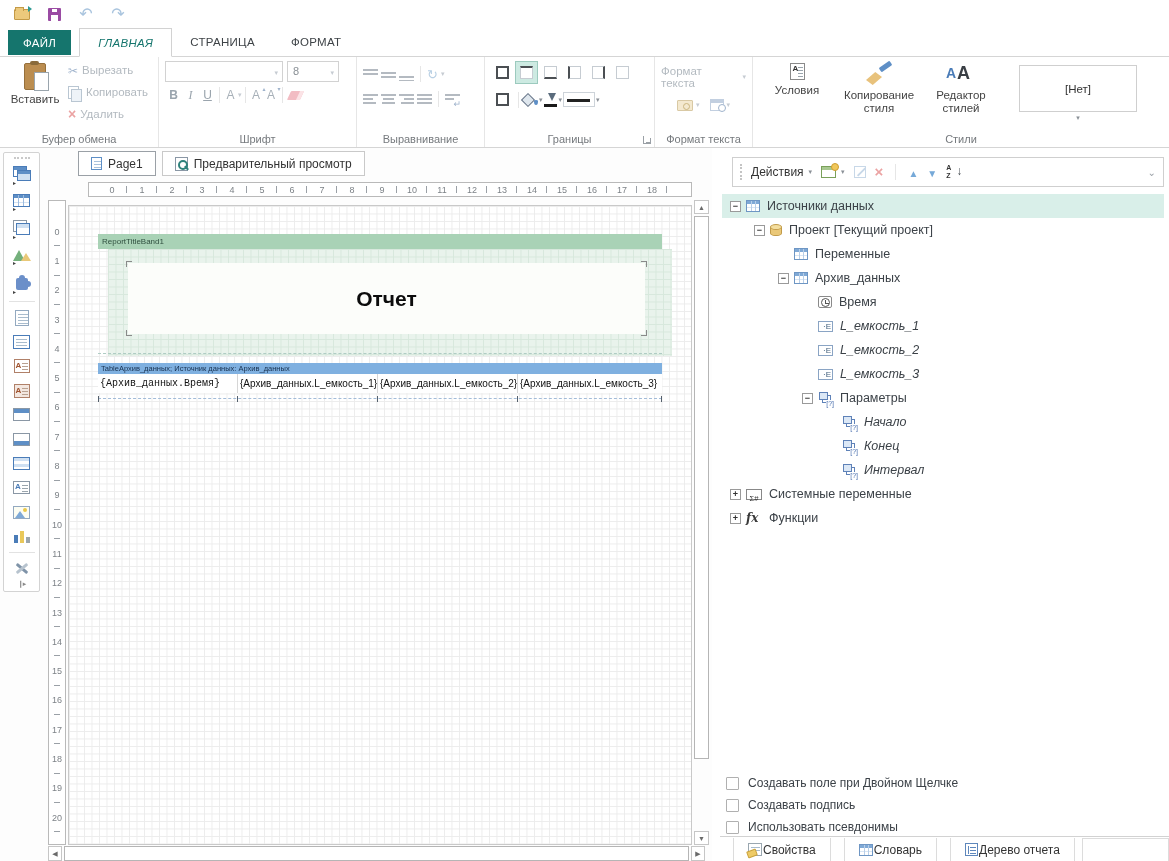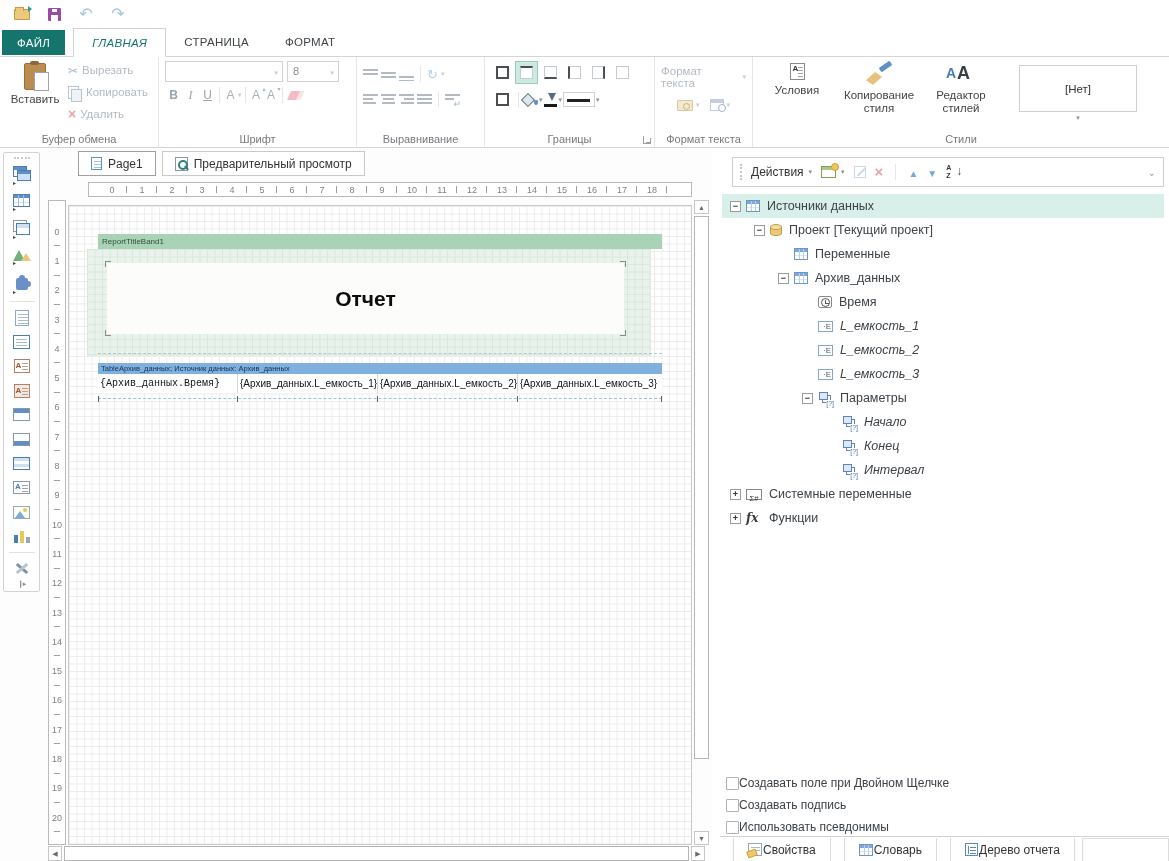--- a/index.html
+++ b/index.html
@@ -15,21 +15,21 @@
   .i-open-icon { width:16px; height:11px; background:#ecc97c; border:1px solid #c49a47; border-radius:1px; }
   .i-open-icon::before { content:""; position:absolute; top:-3px; left:0; width:7px; height:3px; background:#ecc97c; border:1px solid #c49a47; border-bottom:none; }
   .i-open-icon::after { content:""; position:absolute; right:-3px; top:-4px; width:0; height:0; border-left:4px solid #2e9a93; border-top:3px solid transparent; border-bottom:3px solid transparent; }
   .i-save-icon { width:13px; height:13px; background:#9a4ba3; border-radius:1px; }
   .i-save-icon::before { content:""; position:absolute; left:3px; bottom:0; width:7px; height:6px; background:#fff; }
   .i-save-icon::after { content:""; position:absolute; left:4px; top:1px; width:5px; height:3px; background:#fff; }
   .i-undo-icon::after { content:"↶"; font-size:16px; color:#a9c4de; line-height:16px; }
   .i-redo-icon::after { content:"↷"; font-size:16px; color:#a9c4de; line-height:16px; }
 
   
-  #rtabs { position:absolute; top:28px; left:0; right:0; height:29px; display:flex; align-items:stretch; border-bottom:1px solid #d5d5d5; background:#fff; padding-left:2px; }
+  #rtabs { position:absolute; top:28px; left:0; right:0; height:29px; display:flex; align-items:stretch; border-bottom:1px solid #d5d5d5; background:#fff; padding-left:8px; }
   .rtab { display:flex; align-items:center; padding:0 18px; font-size:11.5px; letter-spacing:.3px; color:#3e4347; cursor:default; }
   .rtab-file { background:#15756d; color:#fff; margin:2px 8px 1px 0; padding:0 15px; }
   .rtab-active { border:1px solid #d2d2d2; border-bottom:1px solid #fff; margin-bottom:-1px; color:#15756d; background:#fff;font-style:italic; }
 
   
   #ribbon { position:absolute; top:57px; left:0; right:0; height:91px; background:#fff; border-bottom:1px solid #d5d5d5; display:flex; align-items:stretch; }
   .rg { position:relative; padding:4px 6px 16px; display:flex; }
   .rg + .rg { border-left:1px solid #e6e6e6; }
   .rg-label { position:absolute; bottom:2px; left:0; right:0; text-align:center; font-size:11px; color:#75797d; }
   .dd { font-size:7px; color:#8a9096; } .ddg { font-size:7px; color:#c6ccd2; }
@@ -192,21 +192,21 @@
   #vruler { position:absolute; left:48px; top:52px; width:18px; height:645px; border:1px solid #b9b9b9; background:#fff; padding-top:16px; overflow:hidden; }
   .vr-b { height:29.3px; position:relative; font-size:9px; color:#7d8287; display:flex; align-items:center; justify-content:center; }
   .vr-b::after { content:""; position:absolute; bottom:0; left:5px; right:5px; border-top:1px solid #9aa0a6; }
 
   
   #page { position:absolute; left:68px; top:57px; width:624px; height:640px; background:
       linear-gradient(to right,#ececec 1px,transparent 1px),
       linear-gradient(to bottom,#ececec 1px,transparent 1px), #fff;
       background-size:7.5px 7.5px; border:1px solid #c9c9c9; overflow:hidden; }
   .band-head-green { position:absolute; left:29px; top:28px; width:564px; height:15px; background:#a9d2b6; font-size:8px; color:#2f4f3f; padding:3px 0 0 4px; }
-  .band-green-body { position:absolute; left:18px; top:43px; width:564px; height:107px; background:
+  .band-green-body { position:absolute; left:39px; top:43px; width:564px; height:107px; background:
       linear-gradient(to right,#d7e8dc 1px,transparent 1px),
       linear-gradient(to bottom,#d7e8dc 1px,transparent 1px), #e9f3ec; background-size:7.5px 7.5px; }
   .title-box { position:absolute; left:20px; top:14px; width:517px; height:71px; background:#fcfdfa; display:flex; align-items:center; justify-content:center; font-size:21px; font-weight:bold; color:#0c0c0c; }
   .cm { position:absolute; width:6px; height:6px; }
   .cm-tl { left:-2px; top:-2px; border-left:1px solid #8a8a8a; border-top:1px solid #8a8a8a; }
   .cm-tr { right:-2px; top:-2px; border-right:1px solid #8a8a8a; border-top:1px solid #8a8a8a; }
   .cm-bl { left:-2px; bottom:-2px; border-left:1px solid #8a8a8a; border-bottom:1px solid #8a8a8a; }
   .cm-br { right:-2px; bottom:-2px; border-right:1px solid #8a8a8a; border-bottom:1px solid #8a8a8a; }
   .dash1 { position:absolute; left:29px; top:147px; width:564px; border-top:1px dashed #afccc4; }
   .band-head-blue { position:absolute; left:29px; top:157px; width:564px; height:11px; background:#7fb0e0; font-size:7.5px; color:#17304f; padding:1px 0 0 3px; white-space:nowrap; overflow:hidden; }
@@ -263,21 +263,21 @@
   .i-column-icon::after { content:"·E"; position:absolute; right:1px; top:0px; font-size:8px; line-height:9px; color:#44617e; }
   .i-parameters-icon, .i-parameter-icon { width:15px; height:13px; }
   .i-parameters-icon::before, .i-parameter-icon::before { content:""; position:absolute; left:1px; top:0; width:7px; height:6px; border:1px solid #5f82b8; background:#dce8f6; box-shadow:3px 3px 0 -1px #fff,3px 3px 0 0 #5f82b8; }
   .i-parameters-icon::after, .i-parameter-icon::after { content:"[?]"; position:absolute; right:-1px; bottom:-2px; font-size:7px; color:#4a6fae; background:#fff; }
   .i-sysvars-icon { width:16px; height:11px; border:1px solid #888; background:#fff; text-align:center; }
   .i-sysvars-icon::after { content:"Σ#"; font-size:7.5px; line-height:9px; color:#333; }
   .i-fx-icon { width:16px; height:14px; }
   .i-fx-icon::after { content:"fx"; font-family:"DejaVu Serif", serif; font-style:italic; font-weight:bold; font-size:12px; line-height:13px; color:#3a3a3a; }
 
   #cbarea { position:absolute; left:14px; top:624px; }
-  .cbrow { display:flex; align-items:center; height:22px; font-size:12px; color:#3b4147; }
+  .cbrow { display:flex; align-items:center; gap:9px; height:22px; font-size:12px; color:#3b4147; }
   .cb { width:13px; height:13px; border:1px solid #b0b0b0; background:#fff; border-radius:1px; flex:none; }
 
   #btabs { position:absolute; left:8px; right:0; bottom:0; height:25px; border-top:1px solid #d2d2d2; display:flex; align-items:stretch; background:#fff; padding-top:1px; }
   .btab { display:flex; align-items:center; gap:1px; padding:0 14px; font-size:12px; color:#333; border-left:1px solid #dcdcdc; border-right:1px solid #dcdcdc; margin-left:13px; background:#fff; }
   .btab-ghost { flex:1; border:1px solid #dcdcdc; border-bottom:none; margin-left:7px; }
   .i-properties-icon { width:14px; height:13px; border:1px solid #9aa7b0; background:linear-gradient(to bottom,transparent 0 3px,#a9bccd 3px 4px,transparent 4px 6px,#a9bccd 6px 7px,transparent 7px) 2px 0/9px 100% no-repeat,#fff; }
   .i-properties-icon::after { content:""; position:absolute; left:-2px; bottom:-2px; width:8px; height:5px; background:#eecb66; border:1px solid #c9a23c; transform:rotate(-20deg); border-radius:1px; }
   .i-report-tree-icon { width:13px; height:13px; border:1px solid #5e87bc; background-image:linear-gradient(#5e87bc,#5e87bc),linear-gradient(#5e87bc,#5e87bc),linear-gradient(#5e87bc,#5e87bc),linear-gradient(#5e87bc,#5e87bc); background-size:1px 8px,6px 1px,6px 1px,6px 1px; background-position:2px 2px,4px 3px,4px 6px,4px 9px; background-repeat:no-repeat; }
 </style>
 </head>

